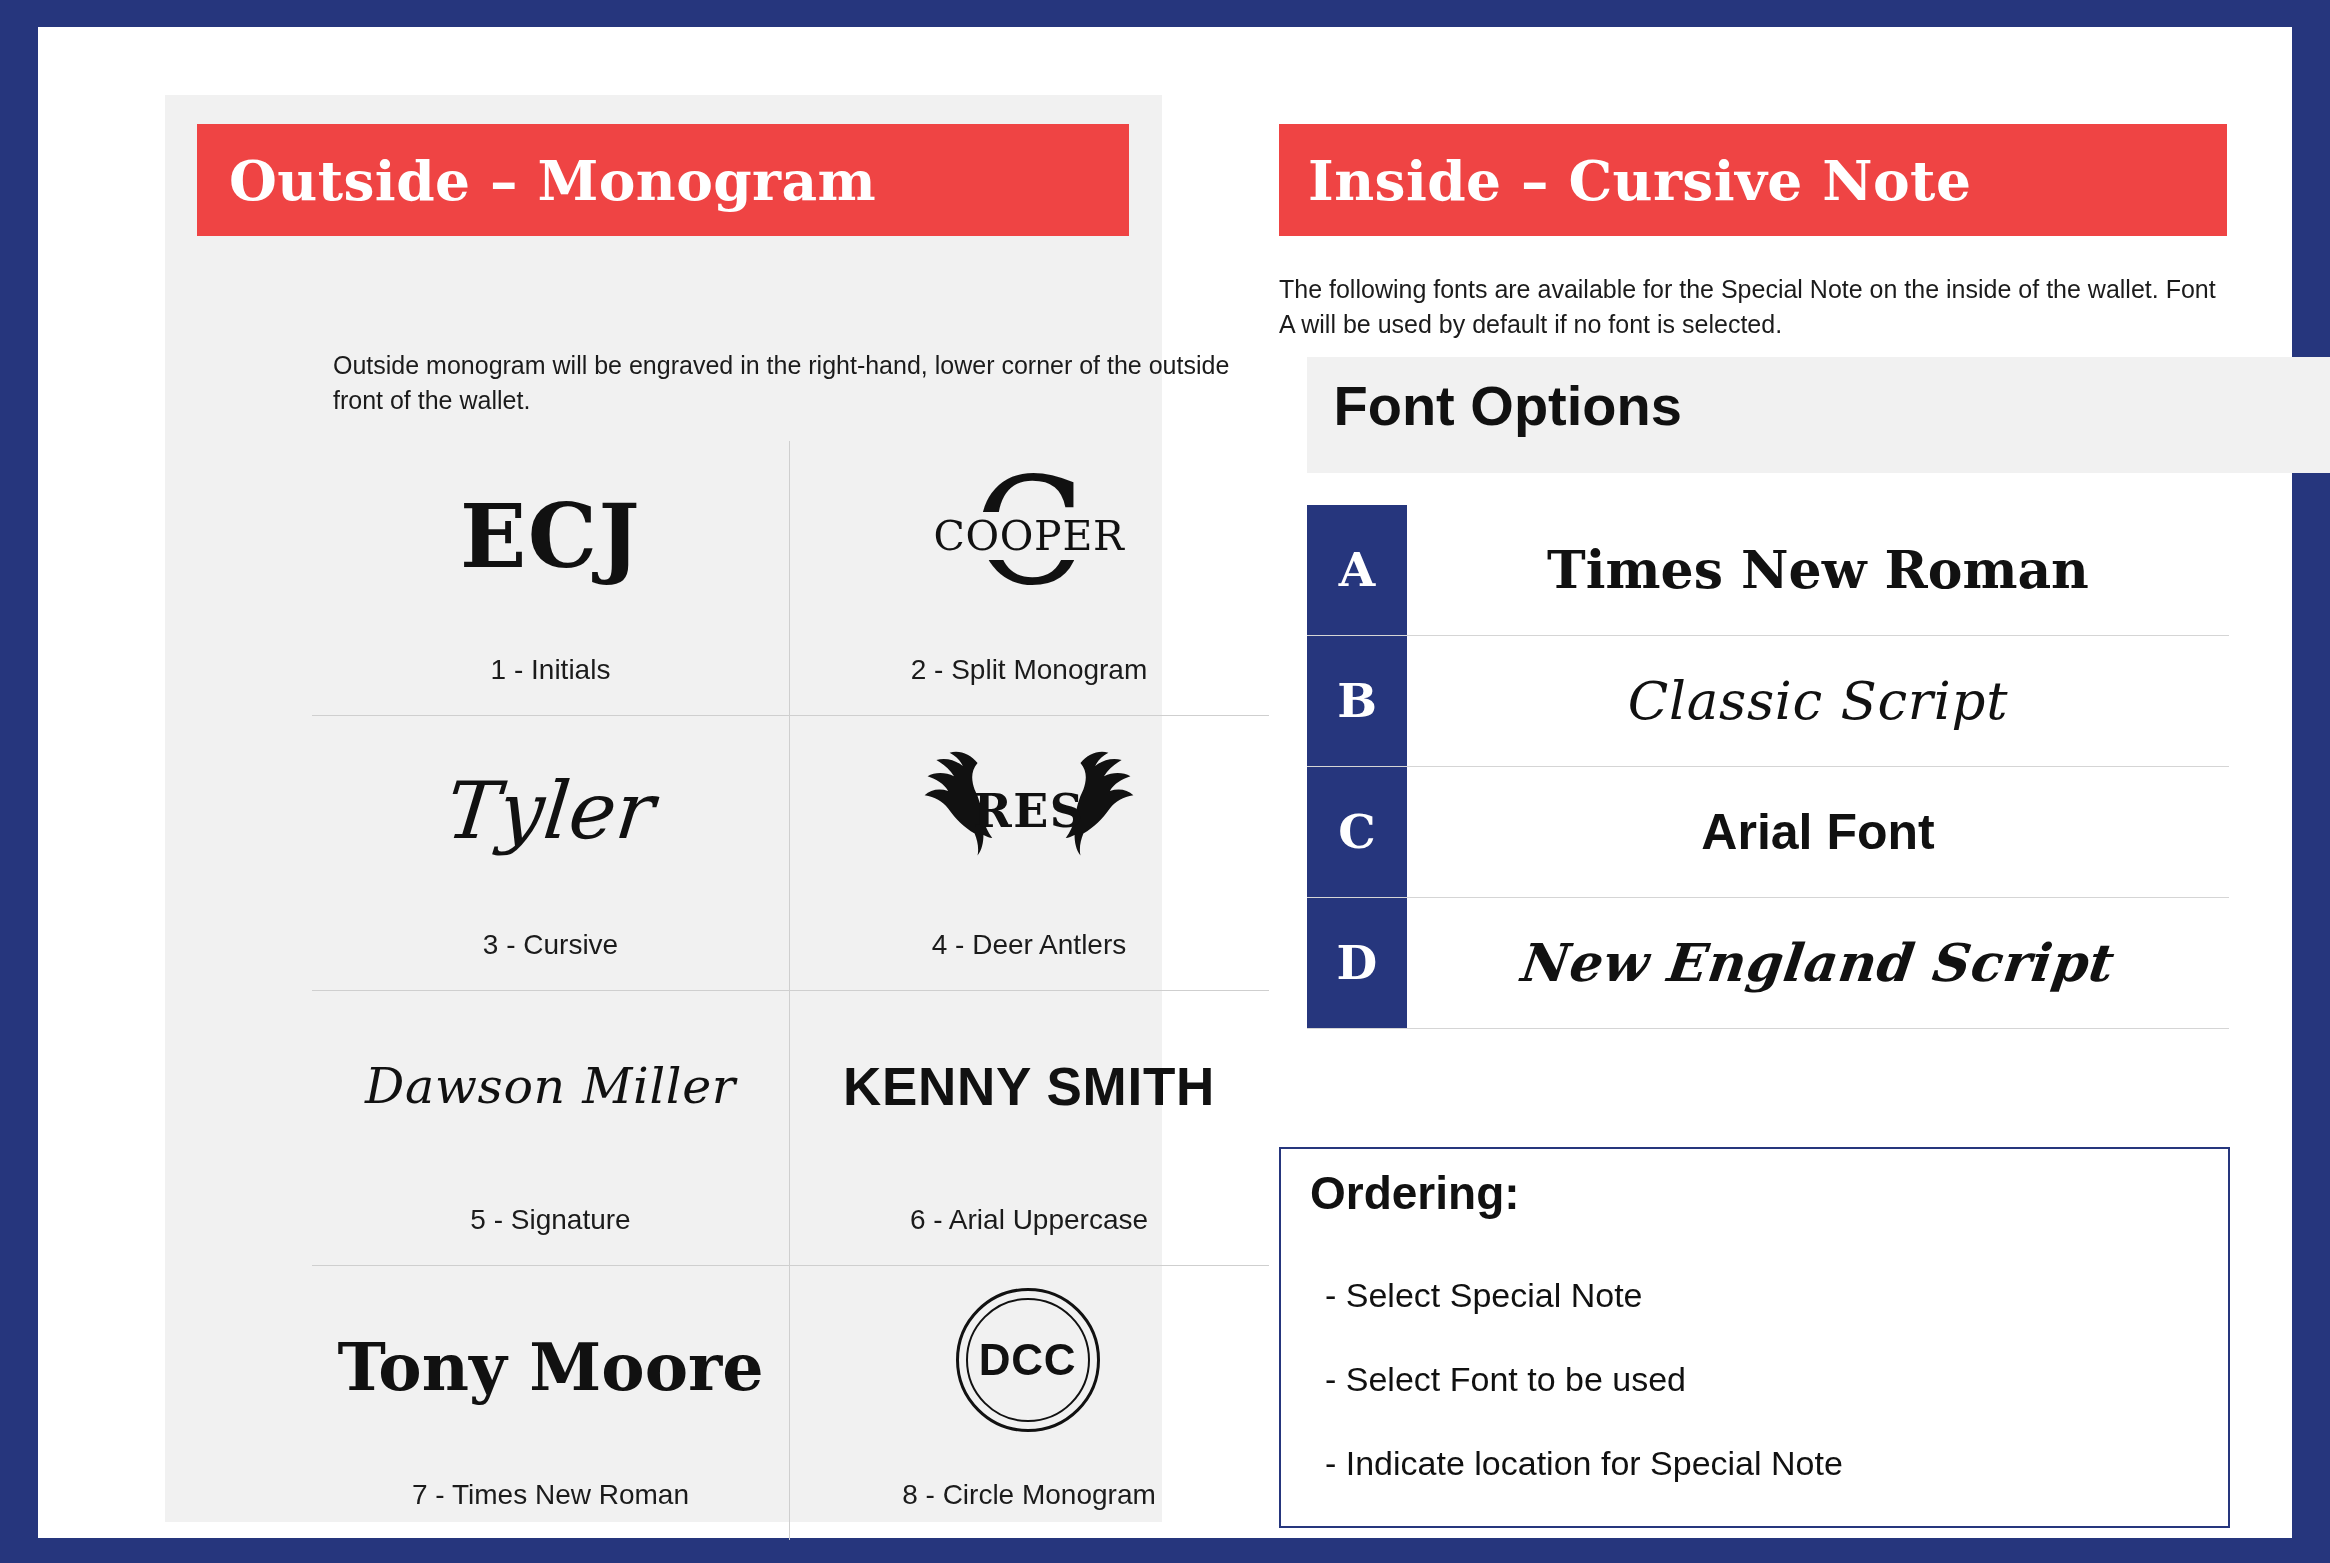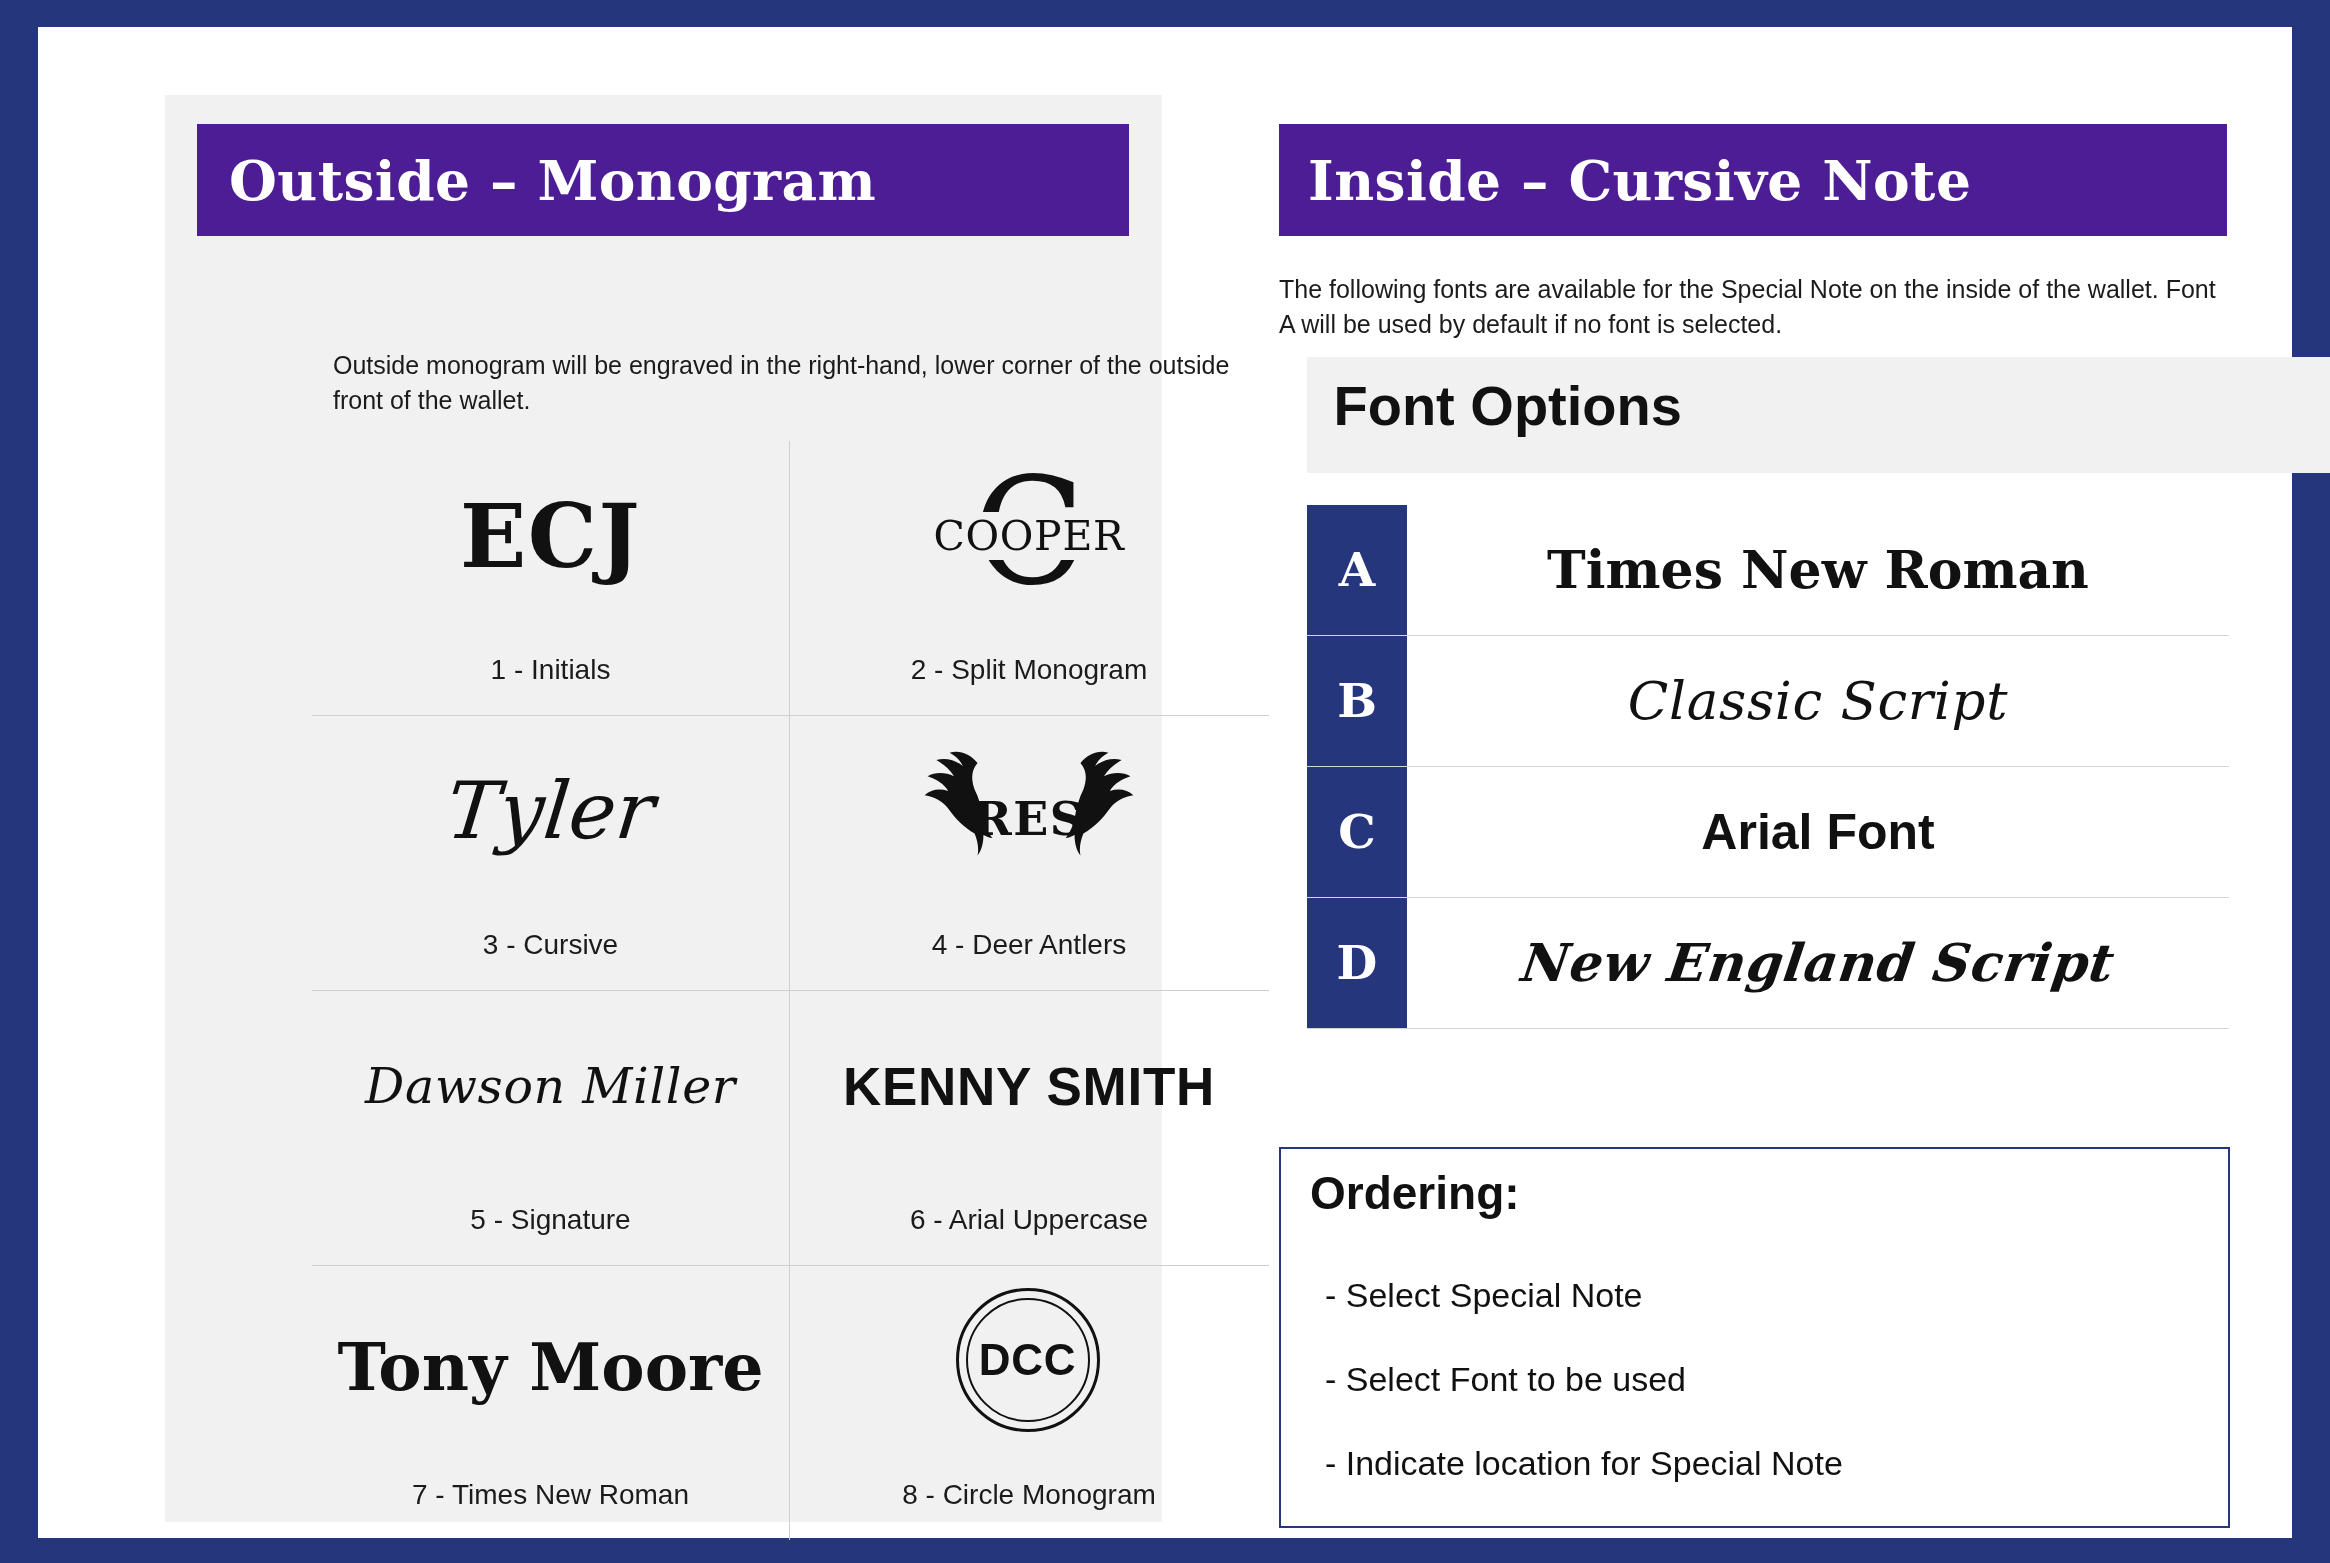--- a/index.html
+++ b/index.html
@@ -35,21 +35,21 @@
   .left-panel {
     position: absolute;
     left: 127px;
     top: 68px;
     width: 997px;
     height: 1427px;
     background: #f1f1f1;
   }
   .panel-head {
     position: absolute;
-    background: #4c1d95;
+    background: #ef4444;
     color: #ffffff;
     font-family: "DejaVu Serif", serif;
     font-weight: bold;
     letter-spacing: 0.4px;
   }
   .left-head {
     left: 32px;
     top: 29px;
     width: 932px;
     height: 112px;
@@ -185,21 +185,20 @@
     position: absolute;
     left: 50%;
     top: 50%;
     transform: translate(-50%, -50%);
     font-family: "DejaVu Serif", serif;
     font-weight: bold;
     font-size: 46px;
     letter-spacing: 1.5px;
     color: #111111;
     z-index: 3;
-    margin-top: 8px;
   }
   .antler-svg { position: absolute; left: 0; top: 0; }
 
   
   .circle-wrap {
     position: relative;
     width: 147px;
     height: 147px;
   }
   .circle-outer {

